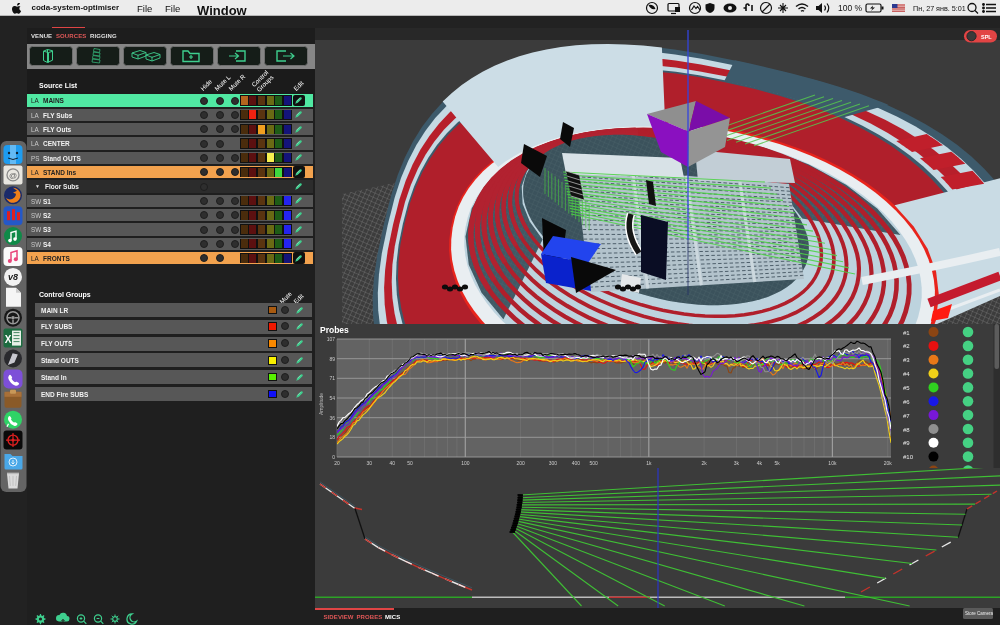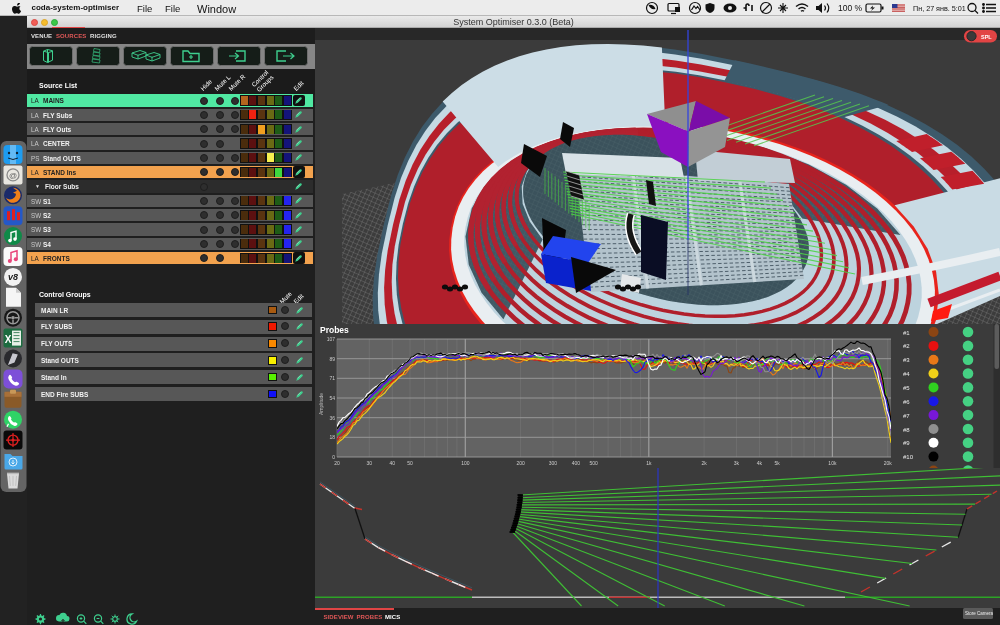--- a/index.html
+++ b/index.html
@@ -33,21 +33,21 @@
 #btabbar .bt{position:absolute;top:5.5px;font-size:6px;font-weight:bold;letter-spacing:0.1px;}
 </style></head><body>
 <div id="stage">
 <div id="menubar">
 <svg class="abs" style="left:10px;top:2.5px;" width="13" height="12" viewBox="0 0 13 12">
         <path d="M9.3 1.6c-.6.7-1.5 1.1-2.3 1-.1-.9.3-1.8.8-2.3.6-.6 1.6-1.1 2.3-1.1.1.9-.3 1.7-.8 2.4zM9.8 3c-1.3 0-1.8.7-2.7.7-.9 0-1.6-.7-2.7-.7C3.2 3 2 4.1 2 6.1c0 2.1 1.5 4.6 2.7 4.6.7 0 1-.5 2-.5 1 0 1.2.5 2 .5 1 0 2-1.7 2.4-2.8-1.1-.4-1.7-1.3-1.7-2.3 0-.9.5-1.6 1.1-2-.4-.4-.9-.6-1.7-.6z" fill="#111"></path>
       </svg>
 <span class="mtxt" style="left:31.5px;top:2.5px;font-weight:bold;font-size:8px;">coda-system-optimiser</span>
 <span class="mtxt" style="left:137px;top:2.5px;font-weight:normal;font-size:9.5px;">File</span>
 <span class="mtxt" style="left:165px;top:2.5px;font-weight:normal;font-size:9.5px;">File</span>
-<span class="mtxt" style="left:197px;top:2.5px;font-weight:normal;font-size:11px;">Window</span>
+<span class="mtxt" style="left:197px;top:2.5px;font-weight:bold;font-size:13px;">Window</span>
 <svg class="abs" style="left:640px;top:0;" width="360" height="16" viewBox="0 0 360 16">
 <g fill="none" stroke="#111" stroke-width="1.2">
 <circle cx="12" cy="8" r="5.5"></circle>
           <path d="M8.5 5 q5 -1 7 4 q-5 1 -7 -4z" fill="#111" stroke="none"></path>
 <rect x="28" y="3.5" width="11" height="7.5" rx="1"></rect>
           <path d="M31 13.5 h5"></path>
           <rect x="35" y="7" width="5" height="5" fill="#111" stroke="none"></rect>
 <circle cx="55" cy="8" r="5.5"></circle>
           <path d="M51.5 10 l2.5-4 2 2.5 1.5-2 2.5 3.5"></path>
 <path d="M70 3 l4.5 1.5 v3.5 q0 3.5-4.5 5 q-4.5-1.5-4.5-5 V4.5 Z" fill="#111" stroke="none"></path>
@@ -74,26 +74,20 @@
 <text x="273" y="10.5" font-size="7.2" fill="#111">Пн, 27 янв.  5:01</text>
 <g fill="none" stroke="#111" stroke-width="1.3">
           <circle cx="332" cy="7.5" r="4"></circle>
           <path d="M335 10.5 l3 3"></path>
 <path d="M346 4.5 h10 M346 8 h10 M346 11.5 h10"></path>
           <circle cx="343.5" cy="4.5" r="0.8" fill="#111"></circle>
           <circle cx="343.5" cy="8" r="0.8" fill="#111"></circle>
           <circle cx="343.5" cy="11.5" r="0.8" fill="#111"></circle>
         </g>
 </svg>
-</div>
-<div id="titlebar">
-      <span class="ttl">System Optimiser 0.3.0 (Beta)</span>
-<span class="tl" style="left:4px;background:#f25e57;border:0.5px solid #d94942;"></span>
-<span class="tl" style="left:14px;background:#f5bd2e;border:0.5px solid #dba428;"></span>
-<span class="tl" style="left:24px;background:#3ac948;border:0.5px solid #2fa83c;"></span>
 </div>
 <div id="leftpanel">
 <div id="tabs3">
         <div id="redline"></div>
         <span style="left:4px;">VENUE</span>
         <span style="left:29px;color:#e05858;">SOURCES</span>
         <span style="left:63px;">RIGGING</span>
       </div>
 <div id="toolbar">
 <div class="tbtn" style="left:2px;"><svg width="40" height="18" viewBox="0 0 40 18">

